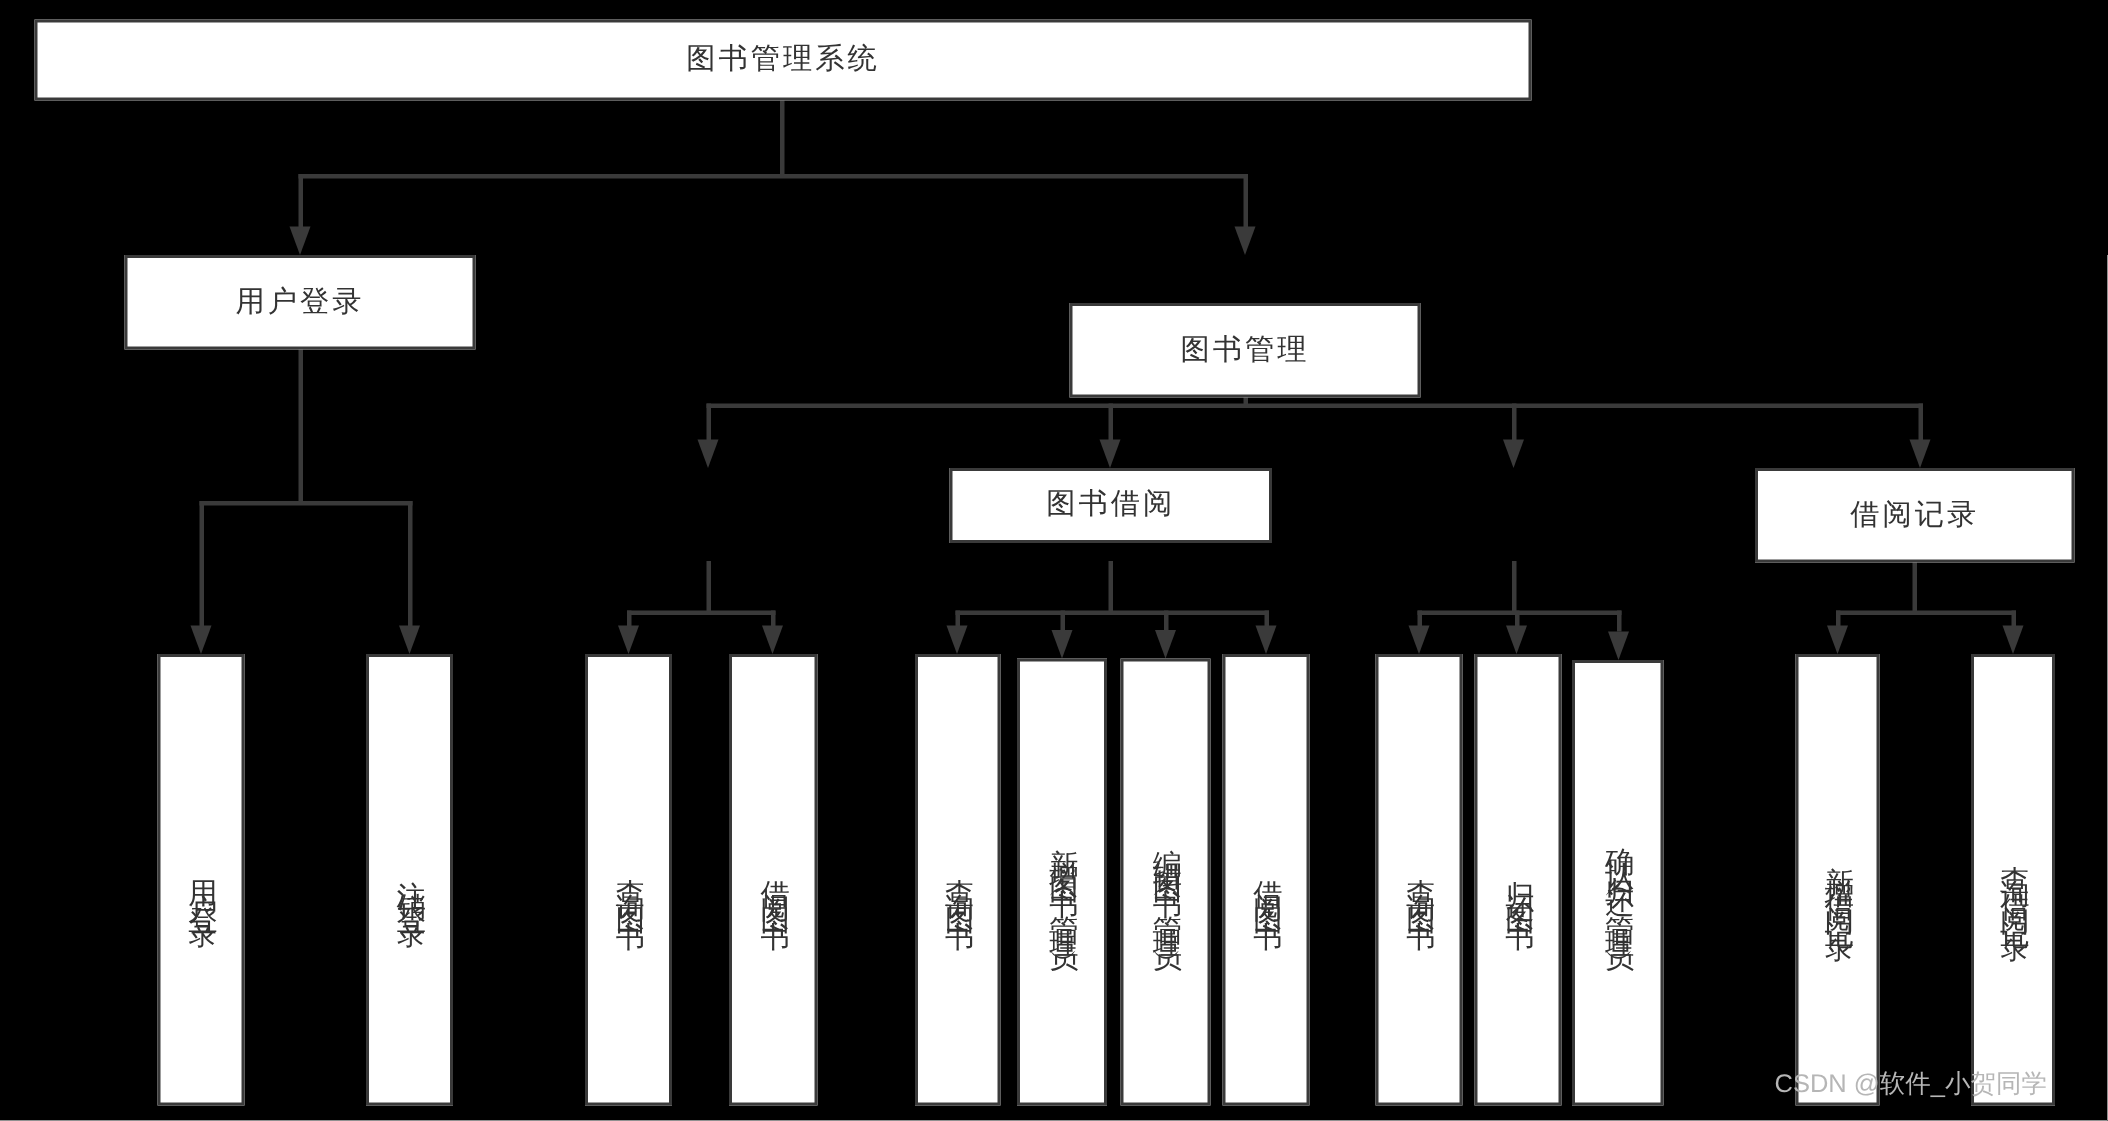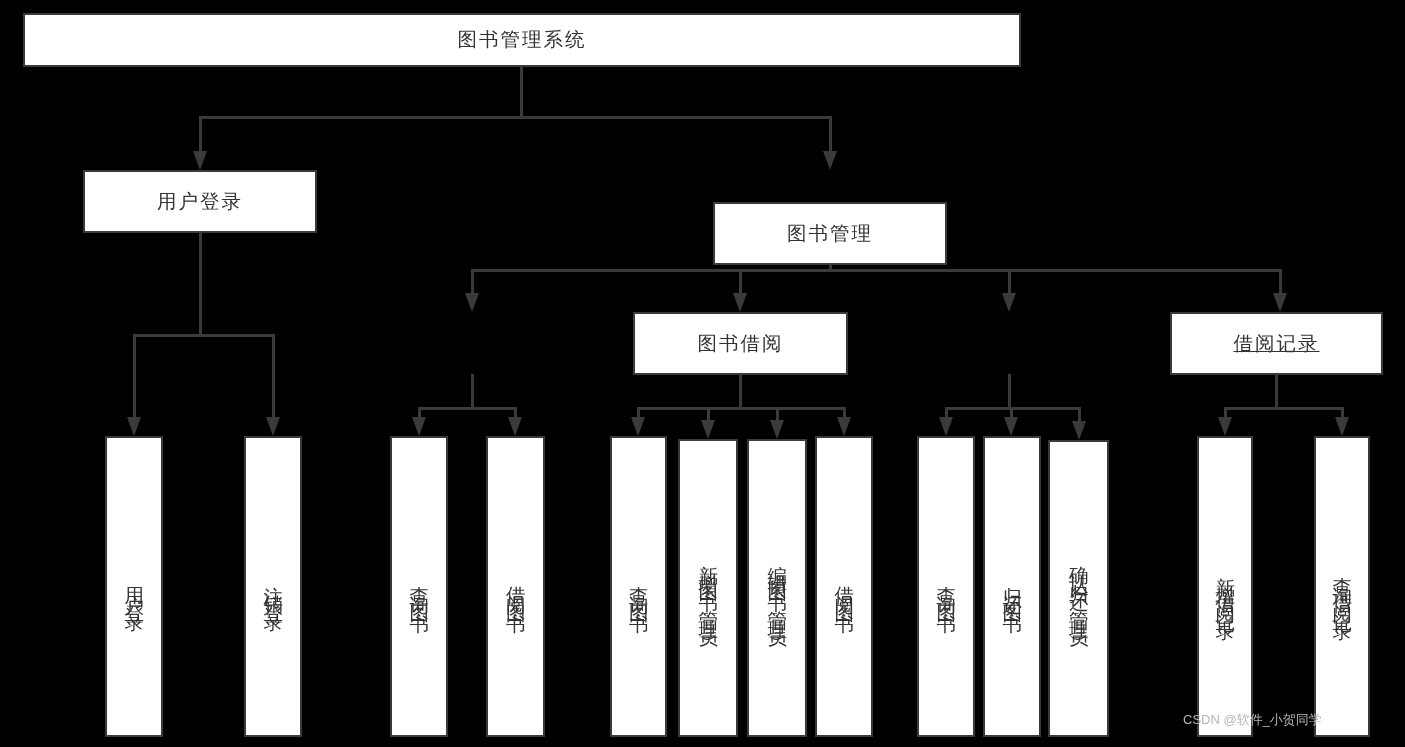--- a/index.html
+++ b/index.html
@@ -16,21 +16,21 @@
     writing-mode:vertical-rl;letter-spacing:9px;padding-top:4px;
   }
   .hline,.vline{position:absolute;background:#3a3a3a;z-index:1;}
   .arrow{
     position:absolute;width:0;height:0;z-index:1;
     border-left:7px solid transparent;border-right:7px solid transparent;
     border-top:19px solid #3a3a3a;
   }
   .watermark{
     position:absolute;left:1183px;top:711px;z-index:5;
-    font-size:13px;color:#b6b6b6;white-space:nowrap;letter-spacing:0;
+    font-size:17px;color:#b6b6b6;white-space:nowrap;letter-spacing:0;
   }
 </style>
 </head>
 <body>
 
 <div class="stage">
 
   <div class="vline" style="left:520px;top:66px;width:3px;height:52px;"></div>
   <div class="hline" style="left:199px;top:116px;width:633px;height:3px;"></div>
   <div class="vline" style="left:199px;top:116px;width:3px;height:36px;"></div>
@@ -88,22 +88,22 @@
   <div class="vline" style="left:1224px;top:407px;width:3px;height:11px;"></div>
   <div class="arrow" style="left:1218px;top:417px;"></div>
   <div class="vline" style="left:1341px;top:407px;width:3px;height:11px;"></div>
   <div class="arrow" style="left:1335px;top:417px;"></div>
 
   <div class="node" style="left:23px;top:13px;width:998px;height:54px;">图书管理系统</div>
 
   <div class="node" style="left:83px;top:170px;width:234px;height:63px;">用户登录</div>
   <div class="node" style="left:713px;top:170px;width:234px;height:63px;margin-top:32px;">图书管理</div>
 
-  <div class="node" style="left:633px;top:312px;width:215px;height:63px;">图书借阅</div>
-  <div class="node" style="left:1170px;top:312px;width:213px;height:63px;text-decoration:underline;">借阅记录</div>
+  <div class="node" style="left:633px;top:312px;width:215px;height:50px;">图书借阅</div>
+  <div class="node" style="left:1170px;top:312px;width:213px;height:63px;">借阅记录</div>
 
   <div class="node vnode" style="left:105px;top:436px;width:58px;height:301px;">用户登录</div>
   <div class="node vnode" style="left:244px;top:436px;width:58px;height:301px;">注销登录</div>
 
   <div class="node vnode" style="left:390px;top:436px;width:58px;height:301px;">查询图书</div>
   <div class="node vnode" style="left:486px;top:436px;width:59px;height:301px;">借阅图书</div>
 
   <div class="node vnode" style="left:610px;top:436px;width:57px;height:301px;">查询图书</div>
   <div class="node vnode" style="left:678px;top:439px;width:60px;height:298px;">新增图书（管理员）</div>
   <div class="node vnode" style="left:747px;top:439px;width:60px;height:298px;">编辑图书（管理员）</div>

